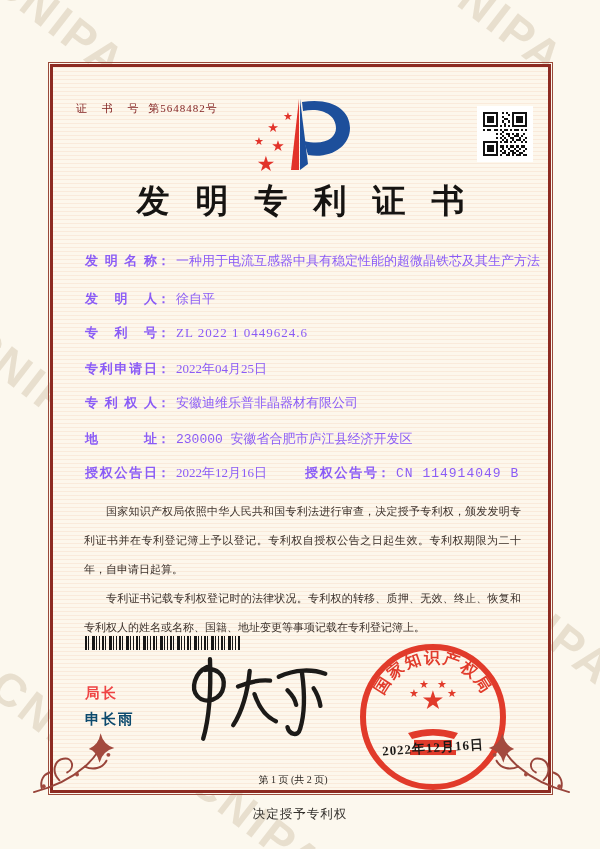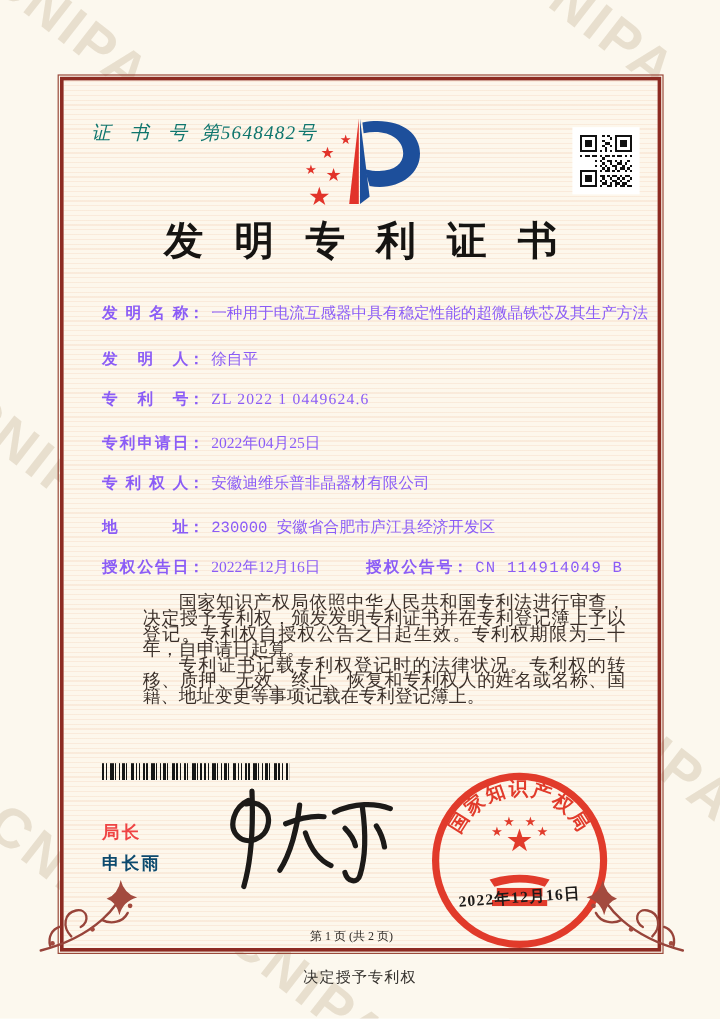--- a/index.html
+++ b/index.html
@@ -21,40 +21,40 @@
   }
   #frame-inner {
     width:100%; height:100%; border:3px solid #8d2b22;
     background:
       repeating-linear-gradient(180deg,
         rgba(233,168,128,0.16) 0px, rgba(233,168,128,0.16) 1px,
         rgba(253,247,236,0) 1px, rgba(253,247,236,0) 4px),
       #fdf7ec;
   }
   .abs { position:absolute; z-index:3; }
-  #cert-no { left:76px; top:101px; font-size:16px; color:#0f766e; letter-spacing:1px;font-style:italic; }
+  #cert-no { left:76px; top:101px; font-size:11px; color:#7f1d1d; letter-spacing:1px; }
   #logo { left:238px; top:96px; }
   #qr { left:477px; top:106px; background:#fff; padding:4px; }
   #title {
     left:48px; top:179px; width:505px; text-align:center;
     font-size:33px; font-weight:700; color:#161412;
     letter-spacing:26px; text-indent:26px; white-space:nowrap;
   }
   .frow { position:absolute; left:85px; width:440px; z-index:3; font-size:13px; color:#8b5cf6; white-space:nowrap; }
   .flabel {
     display:inline-block; width:72px; font-weight:600;
     text-align:justify; text-align-last:justify; vertical-align:top;
   }
   .fcolon { font-weight:600; }
   .fvalue { margin-left:6px; }
   .fgroup2 { position:absolute; left:220px; top:0; }
   #paragraphs { left:84px; top:497px; width:437px; z-index:3; }
   #paragraphs p {
-    font-size:15px; line-height:13px; color:#3b302a;
-    text-align:justify; text-indent:2em;margin-left:35px;
+    font-size:11px; line-height:29px; color:#3b302a;
+    text-align:justify; text-indent:2em;
   }
   #barcode {
     left:85px; top:636px; width:156px; height:14px; z-index:3;
     background-image: repeating-linear-gradient(90deg,
       #161616 0 2px, transparent 2px 3px,
       #161616 3px 4px, transparent 4px 7px,
       #161616 7px 10px, transparent 10px 11px,
       #161616 11px 12px, transparent 12px 14px,
       #161616 14px 15px, transparent 15px 17px);
   }

